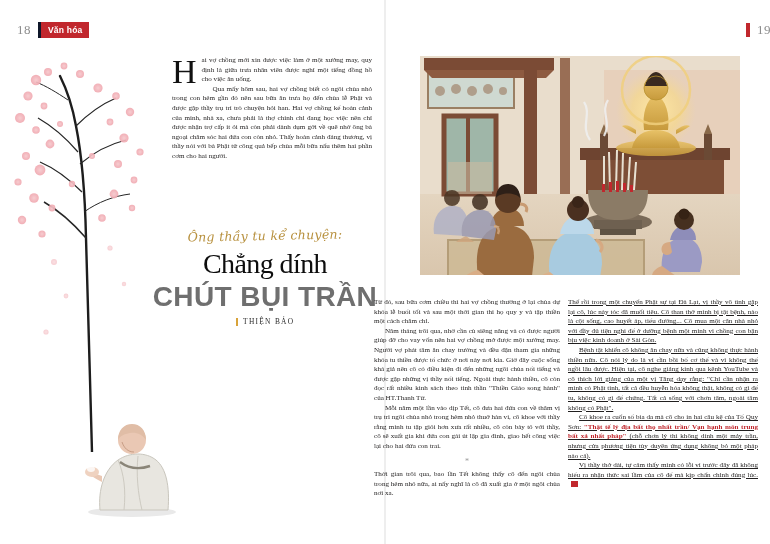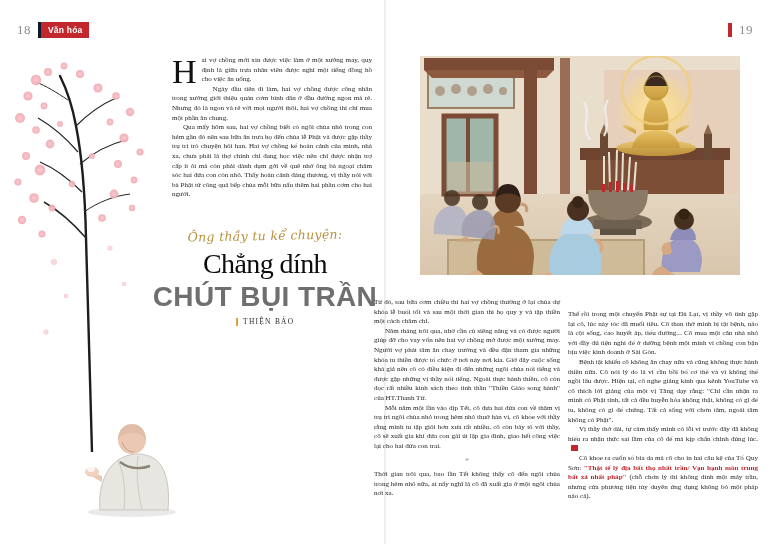--- a/index.html
+++ b/index.html
@@ -1,18 +1,18 @@
 <!DOCTYPE html>
 <html><head>
 <meta charset="utf-8">
 <style>
   html,body{margin:0;padding:0;background:#c8c8c8;}
   body{font-family:"Liberation Serif",serif;}
   .spread{position:relative;width:770px;height:544px;background:#ffffff;overflow:hidden;}
-  .page{position:absolute;top:0;height:544px;width:385px;background:#fff;}
+  .page{position:absolute;top:0;height:544px;width:385px;background:#fff;padding-left:18px;}
   .page-left{left:0;}
   .page-right{left:385px;}
   .gutter{position:absolute;left:384px;top:0;width:2px;height:544px;
           background:linear-gradient(to right,rgba(0,0,0,0.10),rgba(0,0,0,0.03),rgba(0,0,0,0.10));}
 
   
   .hdr{position:absolute;top:22px;display:flex;align-items:center;gap:7px;}
   .hdr-left{left:17px;}
   .hdr-right{right:17px;}
   .folio{font-family:"Liberation Serif",serif;font-size:13px;color:#8d8d8d;letter-spacing:.5px;}
@@ -42,21 +42,21 @@
   .title-main{font-family:"Liberation Serif",serif;font-size:28px;line-height:40px;color:#0d0d0d;
               letter-spacing:-.6px;}
   .title-sub{font-family:"Liberation Sans",sans-serif;font-weight:bold;font-size:28px;
              line-height:25px;color:#6f6f6f;letter-spacing:.4px;}
   .byline{margin-top:8px;font-family:"Liberation Serif",serif;font-size:7.4px;
           letter-spacing:1.3px;color:#2a2a2a;display:flex;align-items:center;
           justify-content:center;gap:5px;}
   .byline-bar{display:inline-block;width:2.5px;height:8px;background:#d8a33a;}
 
   .col-b{left:374px;top:298px;width:186px;}
-  .col-c{left:568px;top:310px;width:190px;}
+  .col-c{left:568px;top:298px;width:190px;text-decoration:underline;}
   .divider-dot{text-align:center;color:#999;font-size:8px;margin:5px 0 4px 0;}
   .qred{color:#c1272d;font-weight:bold;}
   .endmark{display:inline-block;width:6.5px;height:6.5px;background:#c1272d;margin-left:3px;
            vertical-align:-1px;}
 
   
   .illo{position:absolute;left:404px;top:44px;width:352px;height:243px;overflow:hidden;}
   .illo svg{display:block;}
 </style>
 </head>
@@ -140,21 +140,20 @@
         <path d="M22 92 C14 88 8 84 6 80 C10 82 16 84 22 86" fill="#eac8b4"></path>
         <ellipse cx="12" cy="82" rx="7" ry="5" fill="#efd2c0"></ellipse>
         <ellipse cx="11" cy="79" rx="4" ry="3" fill="#fff" opacity="0.8"></ellipse>
       </svg>
     </div>
 
     <div class="col col-a">
       <p class="first">
         <span class="dropcap">H</span><span>ai vợ chồng mới xin được việc làm ở một xưởng may, quy định là giữa trưa nhân viên được nghỉ một tiếng đồng hồ cho việc ăn uống.</span>
       </p>
-      <p><span>Ngày đầu tiên đi làm, hai vợ chồng được công nhân trong xưởng giới thiệu quán cơm bình dân ở đầu đường ngon mà rẻ. Nhưng đó là ngon và rẻ với mọi người thôi, hai vợ chồng thì chỉ mua một phần ăn chung.</span></p>
       <p><span>Qua mấy hôm sau, hai vợ chồng biết có ngôi chùa nhỏ trong con hẻm gần đó nên sau bữa ăn trưa họ đến chùa lễ Phật và được gặp thầy trụ trì trò chuyện hỏi han. Hai vợ chồng kể hoàn cảnh của mình, nhà xa, chưa phải là thợ chính chỉ đang học việc nên chỉ được nhận trợ cấp ít ỏi mà còn phải dành dụm gởi về quê nhờ ông bà ngoại chăm sóc hai đứa con còn nhỏ. Thấy hoàn cảnh đáng thương, vị thầy nói với bà Phật tử công quả bếp chùa mỗi bữa nấu thêm hai phần cơm cho hai người.</span></p>
     </div>
 
     <div class="titleblock">
       <div class="kicker">Ông thầy tu kể chuyện:</div>
       <div class="title-main">Chẳng dính</div>
       <div class="title-sub">CHÚT BỤI TRẦN</div>
       <div class="byline">
         <span class="byline-bar"></span>
         <span>THIỆN BẢO</span>
@@ -310,20 +309,20 @@
     <p class="first"><span>Từ đó, sau bữa cơm chiều thì hai vợ chồng thường ở lại chùa dự khóa lễ buổi tối và sau một thời gian thì họ quy y và tập thiền một cách chăm chỉ.</span></p>
     <p><span>Năm tháng trôi qua, nhờ cần cù siêng năng và có được người giúp đỡ cho vay vốn nên hai vợ chồng mở được một xưởng may. Người vợ phát tâm ăn chay trường và đều đặn tham gia những khóa tu thiền được tổ chức ở nơi này nơi kia. Giờ đây cuộc sống khá giả nên cô có điều kiện đi đến những ngôi chùa nổi tiếng và được gặp những vị thầy nổi tiếng. Ngoài thực hành thiền, cô còn đọc rất nhiều kinh sách theo tinh thần "Thiền Giáo song hành" của HT.Thanh Từ.</span></p>
     <p><span>Mỗi năm một lần vào dịp Tết, cô đưa hai đứa con về thăm vị trụ trì ngôi chùa nhỏ trong hẻm nhỏ thuở hàn vi, cô khoe với thầy rằng mình tu tập giỏi hơn xưa rất nhiều, cô còn bày tỏ với thầy, cô sẽ xuất gia khi đứa con gái út lập gia đình, giao hết công việc lại cho hai đứa con trai.</span></p>
     <div class="divider-dot">*</div>
     <p class="first"><span>Thời gian trôi qua, bao lần Tết không thấy cô đến ngôi chùa trong hẻm nhỏ nữa, ai nấy nghĩ là cô đã xuất gia ở một ngôi chùa nơi xa.</span></p>
   </div>
 
   <div class="col col-c">
     <p class="first"><span>Thế rồi trong một chuyến Phật sự tại Đà Lạt, vị thầy vô tình gặp lại cô, lúc này tóc đã muối tiêu. Cô than thở mình bị tật bệnh, nào là cột sống, cao huyết áp, tiểu đường... Cô mua một căn nhà nhỏ với đầy đủ tiện nghi để ở dưỡng bệnh một mình vì chồng con bận bịu việc kinh doanh ở Sài Gòn.</span></p>
     <p><span>Bệnh tật khiến cô không ăn chay nữa và cũng không thực hành thiền nữa. Cô nói lý do là vì cần bồi bổ cơ thể và vì không thể ngồi lâu được. Hiện tại, cô nghe giảng kinh qua kênh YouTube và cô thích lời giảng của một vị Tăng dạy rằng: "Chỉ cần nhận ra mình có Phật tính, tất cả đều huyễn hóa không thật, không có gì để tu, không có gì để chứng. Tất cả sống với chơn tâm, ngoài tâm không có Phật".</span></p>
-    <p><span>Vị thầy thở dài, tự cảm thấy mình có lỗi vì trước đây đã không hiểu ra nhận thức sai lầm của cô để mà kịp chấn chỉnh đúng lúc.</span><span class="endmark"></span></p>
     <p>
       <span>Cô khoe ra cuốn sổ bìa da mà cô cho in hai câu kệ của Tổ Quy Sơn: </span><span class="qred">"Thật tế lý địa bất thọ nhất trần/ Vạn hạnh môn trung bất xả nhất pháp"</span><span> (chỗ chơn lý thì không dính một mảy trần, nhưng cửa phương tiện tùy duyên ứng dụng không bỏ một pháp nào cả).</span>
     </p>
+    <p><span>Vị thầy thở dài, tự cảm thấy mình có lỗi vì trước đây đã không hiểu ra nhận thức sai lầm của cô để mà kịp chấn chỉnh đúng lúc.</span><span class="endmark"></span></p>
   </div>
 
   <div class="gutter"></div>
 </div>
 
 </body></html>

